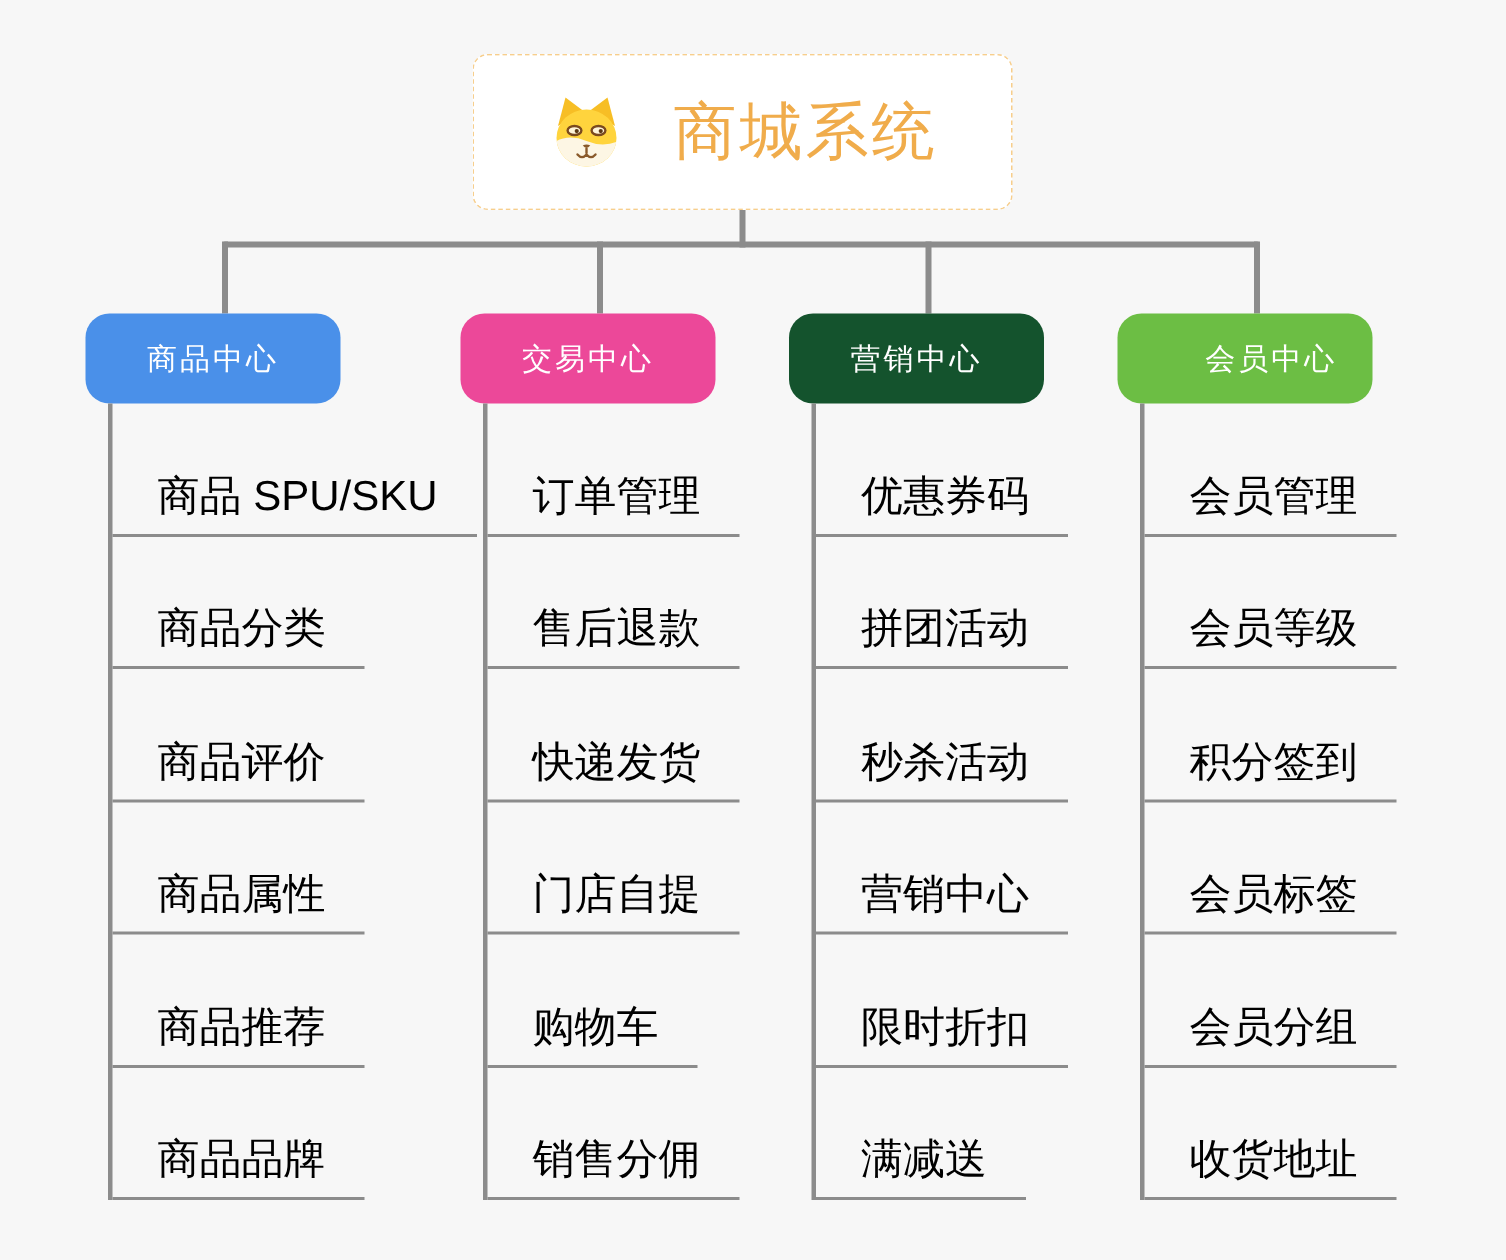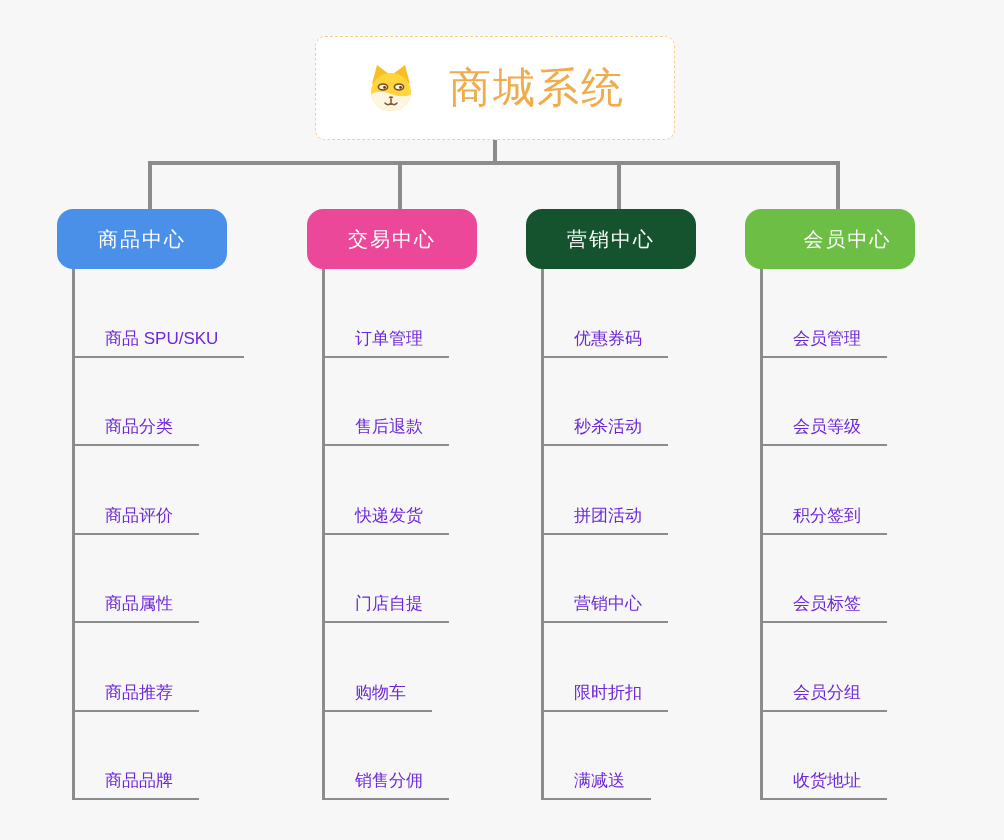--- a/index.html
+++ b/index.html
@@ -67,22 +67,22 @@
   }
   .leaf{
     width:max-content;
     height:88.5px;
     box-sizing:border-box;
     border-bottom:2px solid #8c8c8c;
     display:flex;align-items:flex-end;
     padding:0 26px 6px 30px;
   }
   .leaf span{
-    font-size:17px;
-    color:#6d28d9;
+    font-size:28px;
+    color:#000000;
     white-space:nowrap;
   }
 </style>
 </head>
 <body>
 
 <div class="canvas">
 
   <div class="root-box">
     <svg class="root-icon" viewBox="0 0 52 52" aria-hidden="true">
@@ -168,24 +168,24 @@
 
   <div class="branch b3">
     <div class="branch-box c3">
       <span>营销中心</span>
     </div>
     <div class="tree">
       <div class="leaf">
           <span>优惠券码</span>
         </div>
       <div class="leaf">
+          <span>拼团活动</span>
+        </div>
+      <div class="leaf">
           <span>秒杀活动</span>
-        </div>
-      <div class="leaf">
-          <span>拼团活动</span>
         </div>
       <div class="leaf">
           <span>营销中心</span>
         </div>
       <div class="leaf">
           <span>限时折扣</span>
         </div>
       <div class="leaf">
           <span>满减送</span>
         </div>

